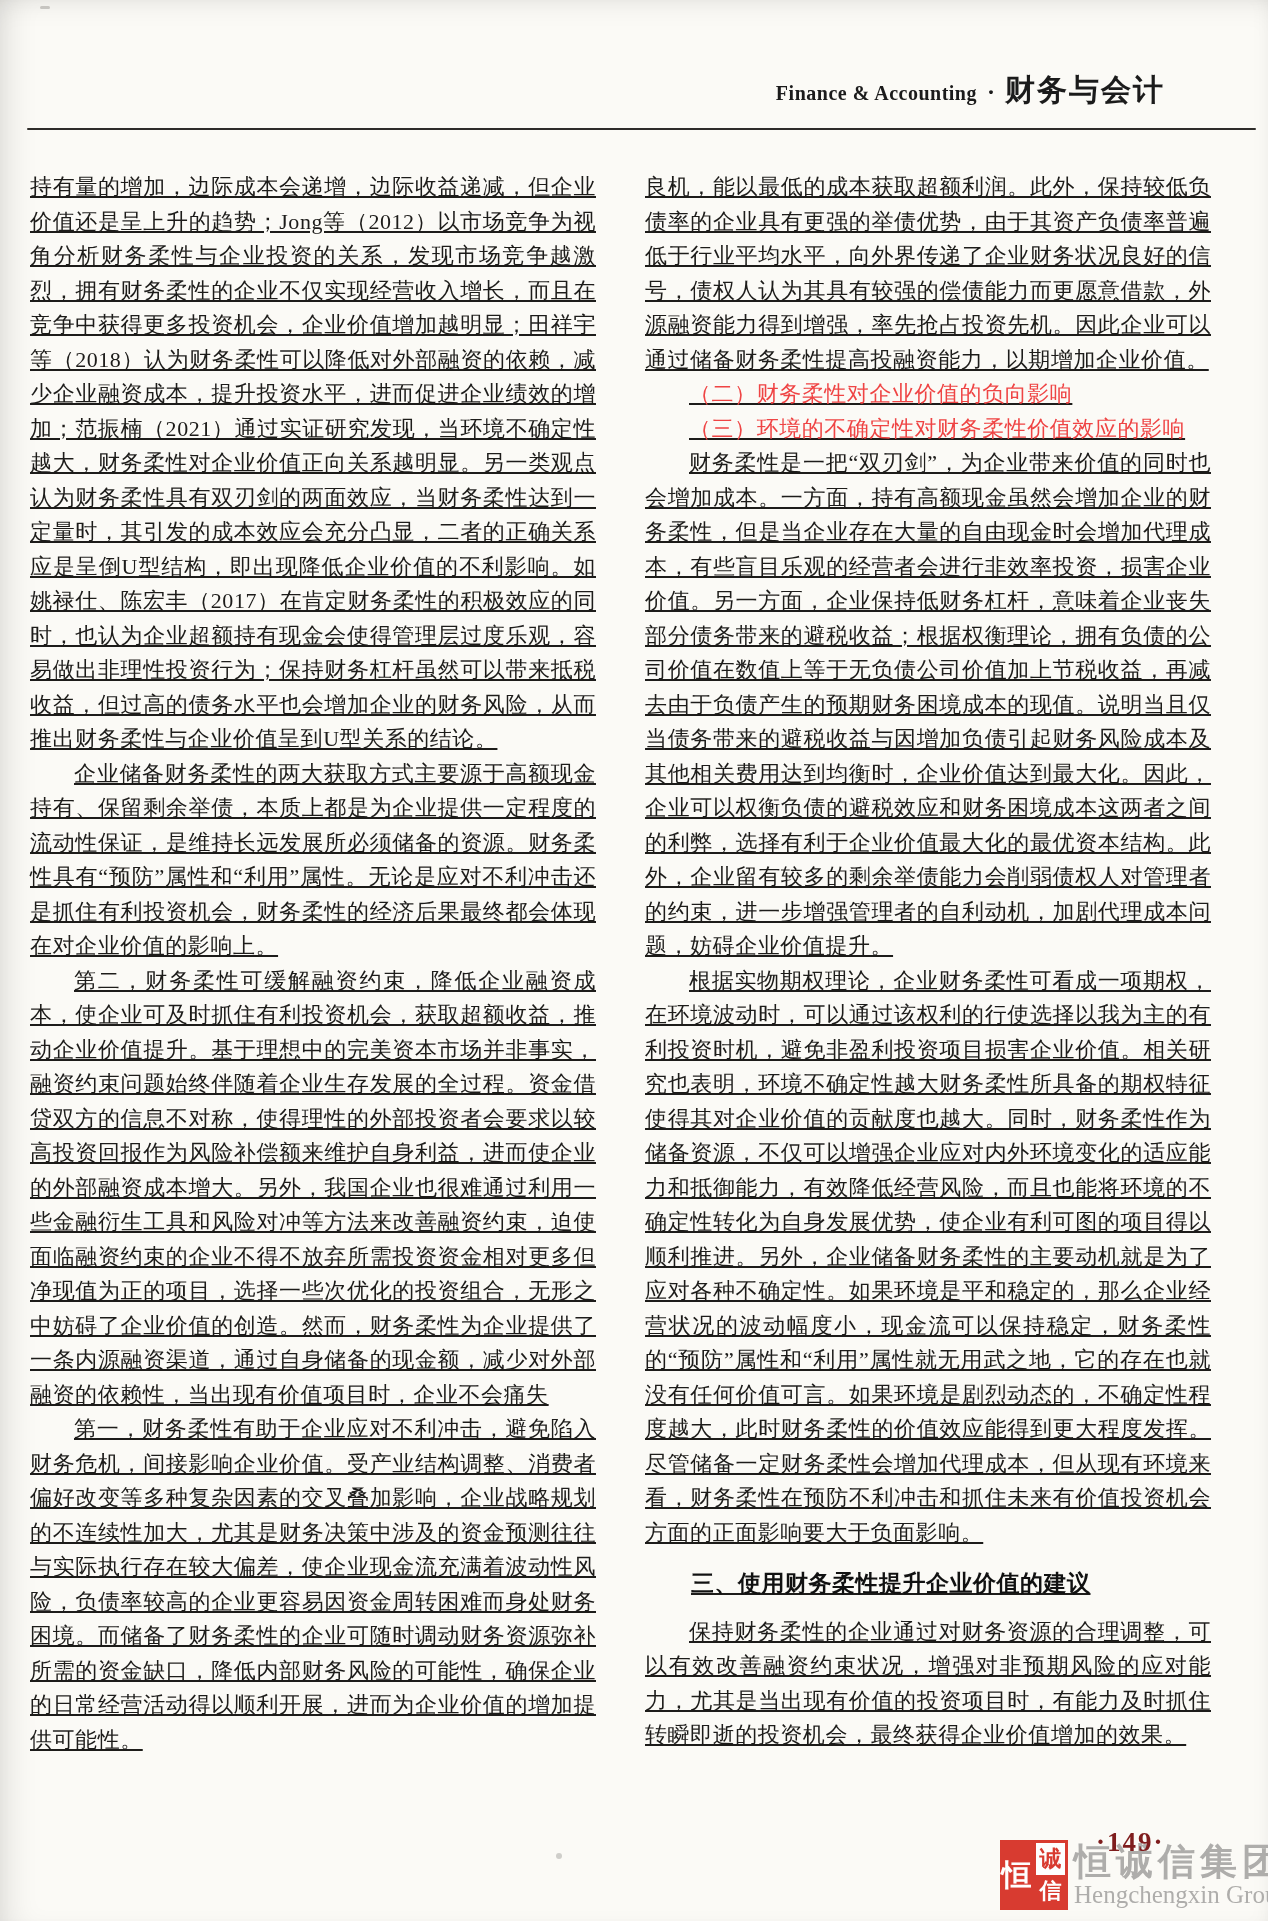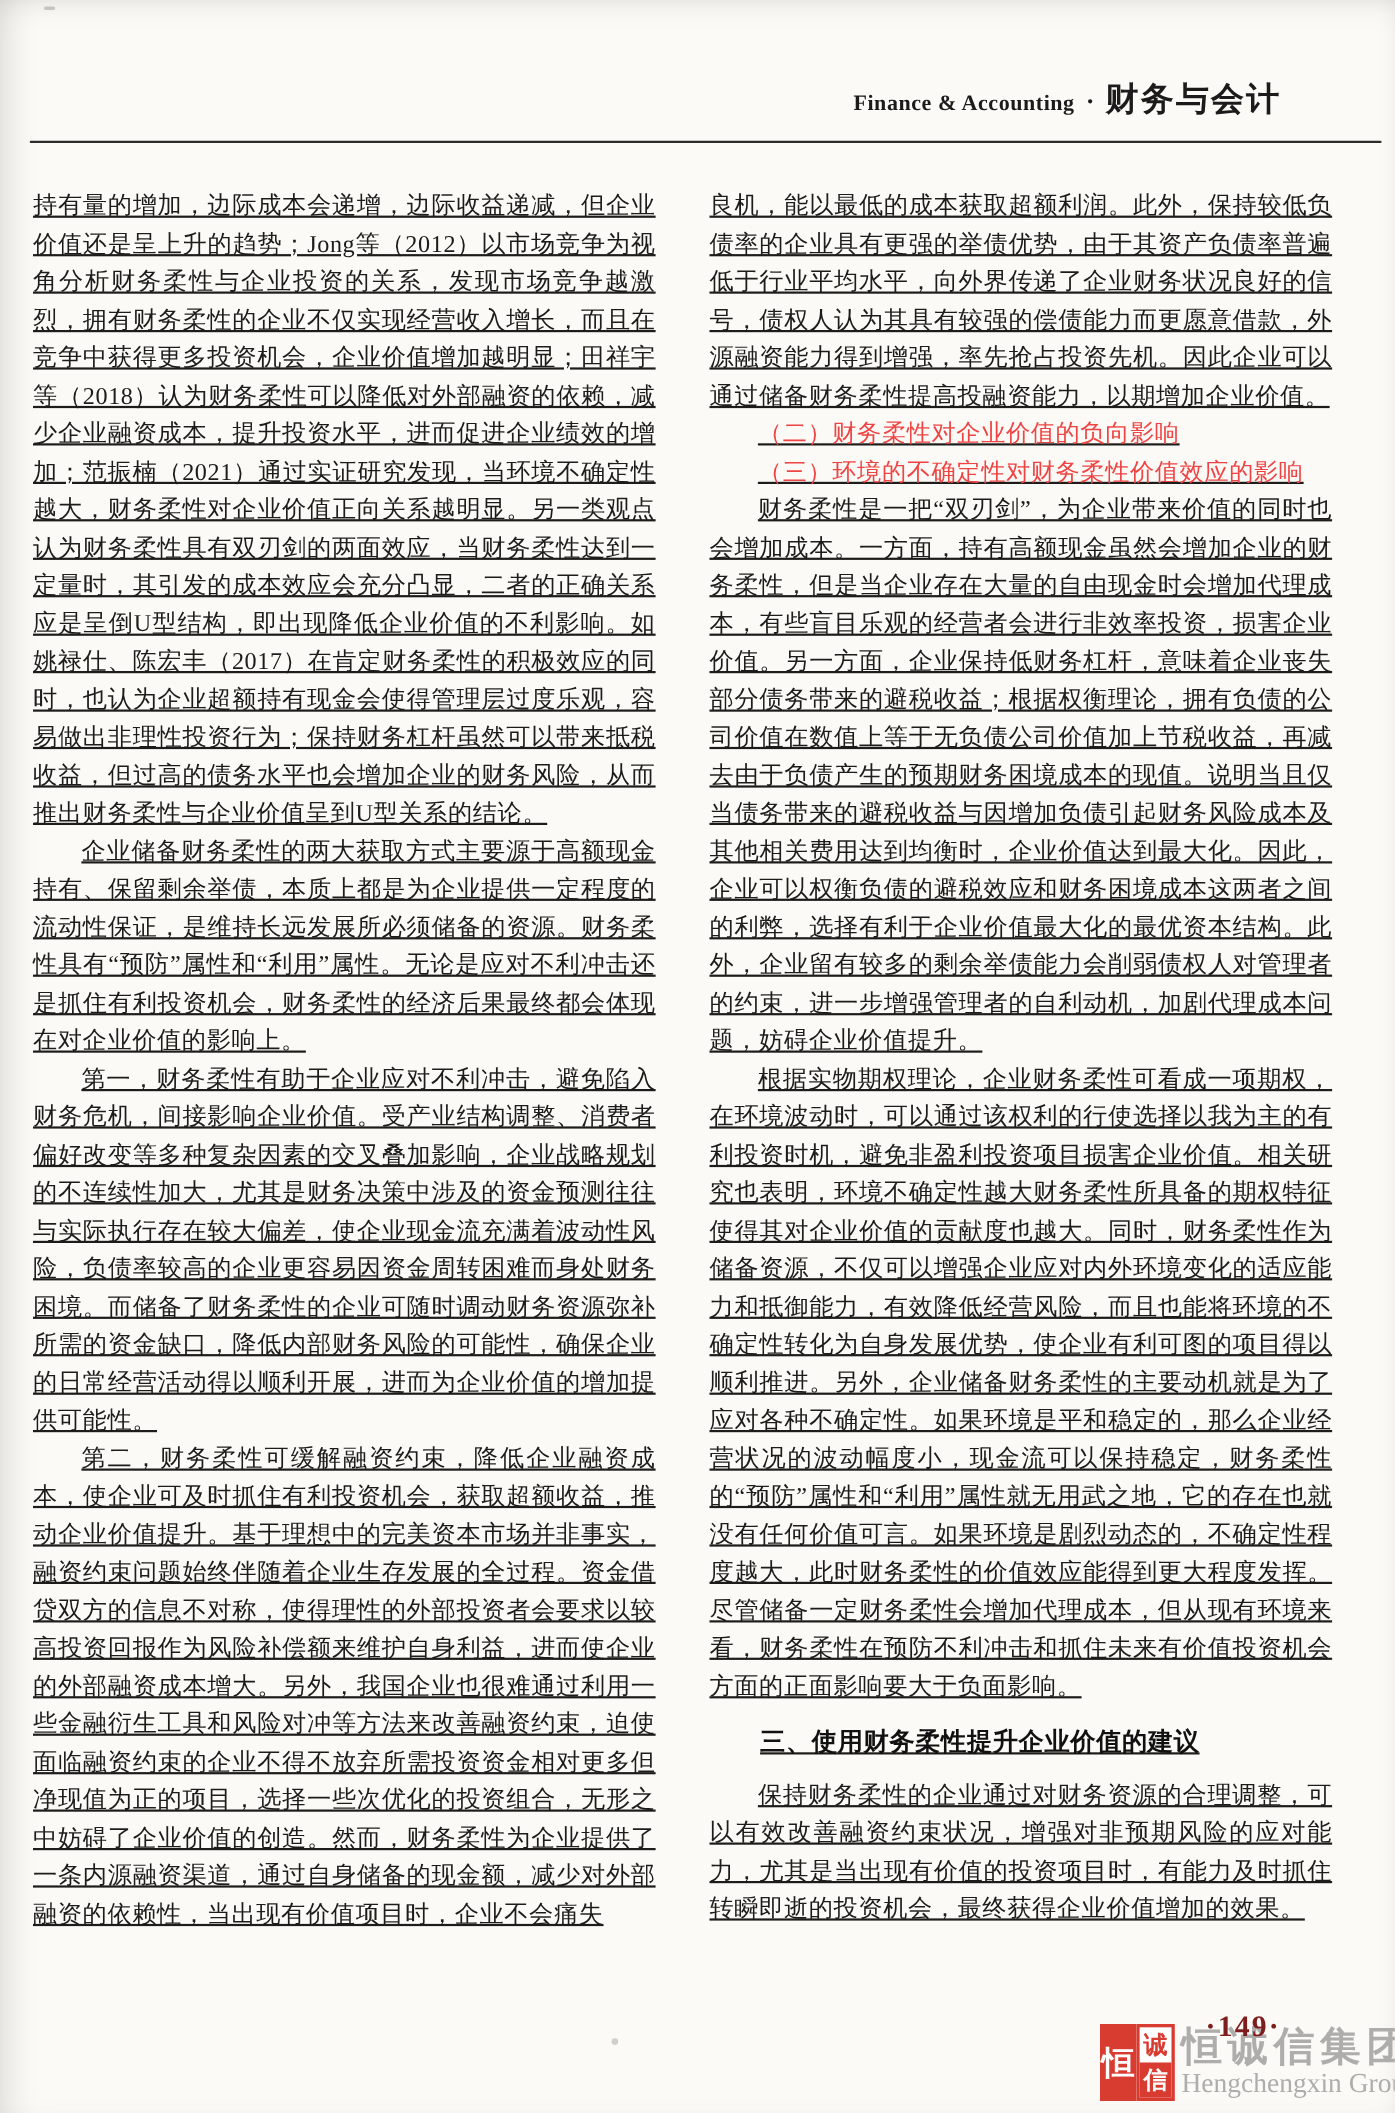--- a/index.html
+++ b/index.html
@@ -63,22 +63,22 @@
 
 <div class="header">
   <span class="en">Finance &amp; Accounting</span><span class="dot">·</span><span class="cn">财务与会计</span>
 </div>
 
 <div class="rule"></div>
 
 <div class="col col-left" id="col-left">
     <p class="para continued">持有量的增加，边际成本会递增，边际收益递减，但企业价值还是呈上升的趋势；Jong等（2012）以市场竞争为视角分析财务柔性与企业投资的关系，发现市场竞争越激烈，拥有财务柔性的企业不仅实现经营收入增长，而且在竞争中获得更多投资机会，企业价值增加越明显；田祥宇等（2018）认为财务柔性可以降低对外部融资的依赖，减少企业融资成本，提升投资水平，进而促进企业绩效的增加；范振楠（2021）通过实证研究发现，当环境不确定性越大，财务柔性对企业价值正向关系越明显。另一类观点认为财务柔性具有双刃剑的两面效应，当财务柔性达到一定量时，其引发的成本效应会充分凸显，二者的正确关系应是呈倒U型结构，即出现降低企业价值的不利影响。如姚禄仕、陈宏丰（2017）在肯定财务柔性的积极效应的同时，也认为企业超额持有现金会使得管理层过度乐观，容易做出非理性投资行为；保持财务杠杆虽然可以带来抵税收益，但过高的债务水平也会增加企业的财务风险，从而推出财务柔性与企业价值呈到U型关系的结论。</p>
     <p class="para body">企业储备财务柔性的两大获取方式主要源于高额现金持有、保留剩余举债，本质上都是为企业提供一定程度的流动性保证，是维持长远发展所必须储备的资源。财务柔性具有“预防”属性和“利用”属性。无论是应对不利冲击还是抓住有利投资机会，财务柔性的经济后果最终都会体现在对企业价值的影响上。</p>
+    <p class="para body">第二，财务柔性可缓解融资约束，降低企业融资成本，使企业可及时抓住有利投资机会，获取超额收益，推动企业价值提升。基于理想中的完美资本市场并非事实，融资约束问题始终伴随着企业生存发展的全过程。资金借贷双方的信息不对称，使得理性的外部投资者会要求以较高投资回报作为风险补偿额来维护自身利益，进而使企业的外部融资成本增大。另外，我国企业也很难通过利用一些金融衍生工具和风险对冲等方法来改善融资约束，迫使面临融资约束的企业不得不放弃所需投资资金相对更多但净现值为正的项目，选择一些次优化的投资组合，无形之中妨碍了企业价值的创造。然而，财务柔性为企业提供了一条内源融资渠道，通过自身储备的现金额，减少对外部融资的依赖性，当出现有价值项目时，企业不会痛失</p>
     <p class="para body">第一，财务柔性有助于企业应对不利冲击，避免陷入财务危机，间接影响企业价值。受产业结构调整、消费者偏好改变等多种复杂因素的交叉叠加影响，企业战略规划的不连续性加大，尤其是财务决策中涉及的资金预测往往与实际执行存在较大偏差，使企业现金流充满着波动性风险，负债率较高的企业更容易因资金周转困难而身处财务困境。而储备了财务柔性的企业可随时调动财务资源弥补所需的资金缺口，降低内部财务风险的可能性，确保企业的日常经营活动得以顺利开展，进而为企业价值的增加提供可能性。</p>
-    <p class="para body">第二，财务柔性可缓解融资约束，降低企业融资成本，使企业可及时抓住有利投资机会，获取超额收益，推动企业价值提升。基于理想中的完美资本市场并非事实，融资约束问题始终伴随着企业生存发展的全过程。资金借贷双方的信息不对称，使得理性的外部投资者会要求以较高投资回报作为风险补偿额来维护自身利益，进而使企业的外部融资成本增大。另外，我国企业也很难通过利用一些金融衍生工具和风险对冲等方法来改善融资约束，迫使面临融资约束的企业不得不放弃所需投资资金相对更多但净现值为正的项目，选择一些次优化的投资组合，无形之中妨碍了企业价值的创造。然而，财务柔性为企业提供了一条内源融资渠道，通过自身储备的现金额，减少对外部融资的依赖性，当出现有价值项目时，企业不会痛失</p>
   </div>
 <div class="col col-right" id="col-right">
     <p class="para continued">良机，能以最低的成本获取超额利润。此外，保持较低负债率的企业具有更强的举债优势，由于其资产负债率普遍低于行业平均水平，向外界传递了企业财务状况良好的信号，债权人认为其具有较强的偿债能力而更愿意借款，外源融资能力得到增强，率先抢占投资先机。因此企业可以通过储备财务柔性提高投融资能力，以期增加企业价值。</p>
     <p class="para subheading">（二）财务柔性对企业价值的负向影响</p>
     <p class="para subheading">（三）环境的不确定性对财务柔性价值效应的影响</p>
     <p class="para body">财务柔性是一把“双刃剑”，为企业带来价值的同时也会增加成本。一方面，持有高额现金虽然会增加企业的财务柔性，但是当企业存在大量的自由现金时会增加代理成本，有些盲目乐观的经营者会进行非效率投资，损害企业价值。另一方面，企业保持低财务杠杆，意味着企业丧失部分债务带来的避税收益；根据权衡理论，拥有负债的公司价值在数值上等于无负债公司价值加上节税收益，再减去由于负债产生的预期财务困境成本的现值。说明当且仅当债务带来的避税收益与因增加负债引起财务风险成本及其他相关费用达到均衡时，企业价值达到最大化。因此，企业可以权衡负债的避税效应和财务困境成本这两者之间的利弊，选择有利于企业价值最大化的最优资本结构。此外，企业留有较多的剩余举债能力会削弱债权人对管理者的约束，进一步增强管理者的自利动机，加剧代理成本问题，妨碍企业价值提升。</p>
     <p class="para body">根据实物期权理论，企业财务柔性可看成一项期权，在环境波动时，可以通过该权利的行使选择以我为主的有利投资时机，避免非盈利投资项目损害企业价值。相关研究也表明，环境不确定性越大财务柔性所具备的期权特征使得其对企业价值的贡献度也越大。同时，财务柔性作为储备资源，不仅可以增强企业应对内外环境变化的适应能力和抵御能力，有效降低经营风险，而且也能将环境的不确定性转化为自身发展优势，使企业有利可图的项目得以顺利推进。另外，企业储备财务柔性的主要动机就是为了应对各种不确定性。如果环境是平和稳定的，那么企业经营状况的波动幅度小，现金流可以保持稳定，财务柔性的“预防”属性和“利用”属性就无用武之地，它的存在也就没有任何价值可言。如果环境是剧烈动态的，不确定性程度越大，此时财务柔性的价值效应能得到更大程度发挥。尽管储备一定财务柔性会增加代理成本，但从现有环境来看，财务柔性在预防不利冲击和抓住未来有价值投资机会方面的正面影响要大于负面影响。</p>
     <p class="para heading">三、使用财务柔性提升企业价值的建议</p>
     <p class="para body">保持财务柔性的企业通过对财务资源的合理调整，可以有效改善融资约束状况，增强对非预期风险的应对能力，尤其是当出现有价值的投资项目时，有能力及时抓住转瞬即逝的投资机会，最终获得企业价值增加的效果。</p>
   </div>

